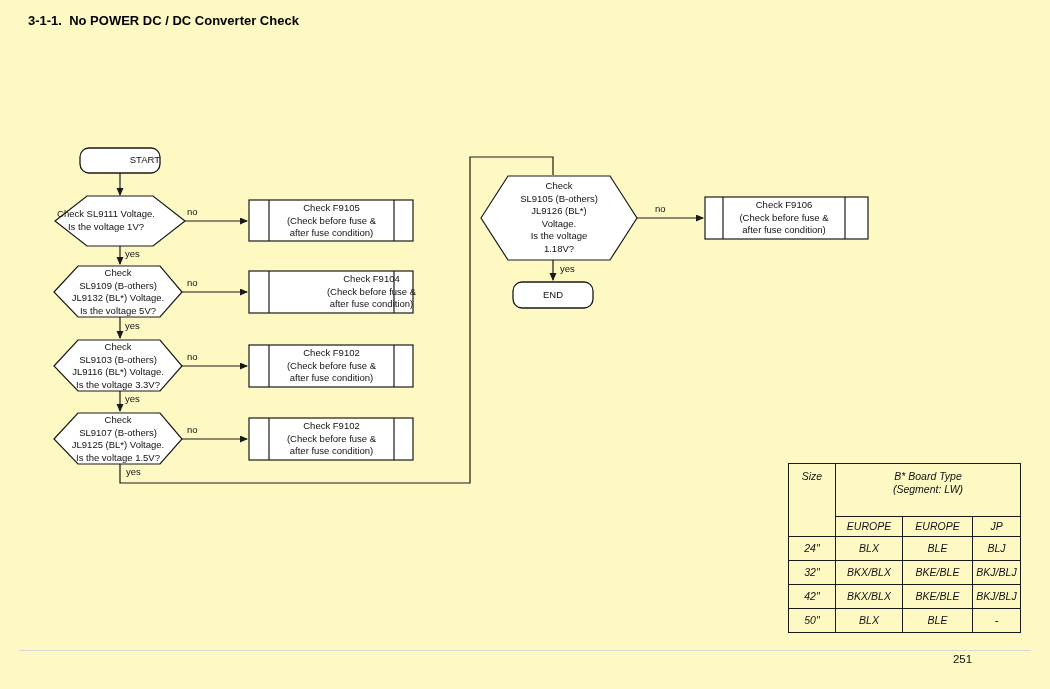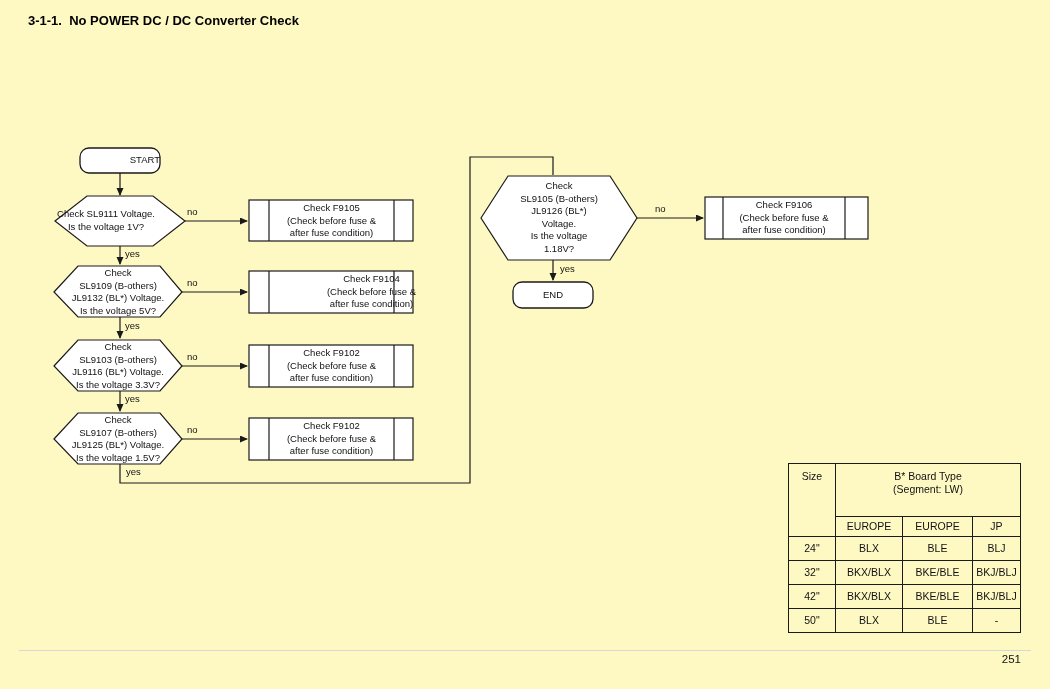--- a/index.html
+++ b/index.html
@@ -20,31 +20,31 @@
     position:absolute; font-size:9.5px; line-height:11px; color:#111;
     white-space:nowrap;
   }
   .board-table{
     position:absolute; left:788px; top:463px; width:232px;
     border-collapse:collapse; table-layout:fixed;
     font-size:10.5px; color:#111;
   }
   .board-table td{
     border:1px solid #1a1a1a; text-align:center; vertical-align:middle;
-    padding:0; height:23px; white-space:pre-line; line-height:13px;
+    padding:0; height:23px; white-space:pre-line; line-height:13px;font-style:italic;
   }
   .board-table td.hdr-top{ vertical-align:top; padding-top:6px; }
   .board-table tr.subhdr td{ height:19px; }
   .footer-rule{
     position:absolute; left:19px; top:650px; width:1012px; height:1px;
     background:#d7d7d7;
   }
   .page-number{
-    position:absolute; left:960px; top:653px; width:61px;
-    text-align:right; font-size:11.5px; color:#111;
+    position:absolute; left:932px; top:653px; width:61px;
+    text-align:center; font-size:11.5px; color:#111;
   }
 </style>
 </head>
 <body>
 
 <div class="page">
 
   <h1 class="title">3-1-1.  No POWER DC / DC Converter Check</h1>
 
   <svg class="canvas" width="1050" height="689" viewBox="0 0 1050 689">

